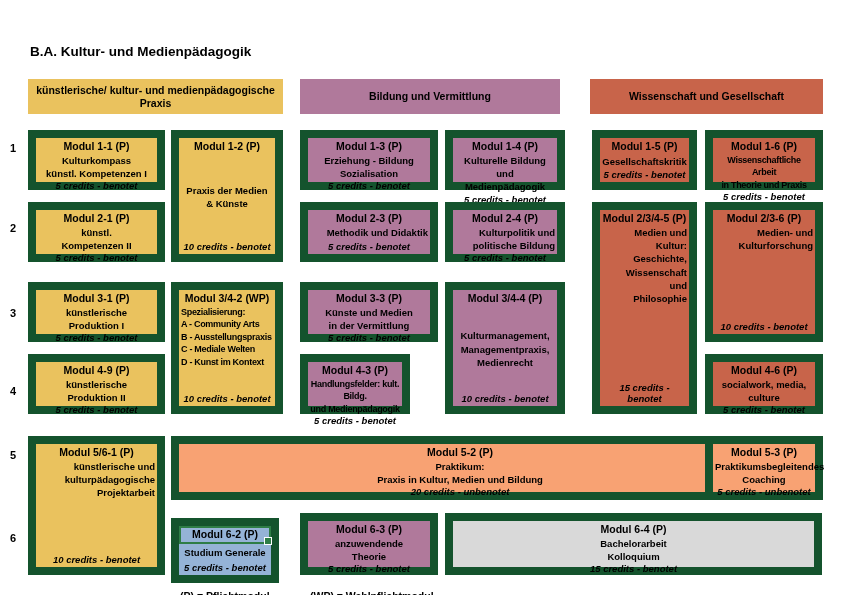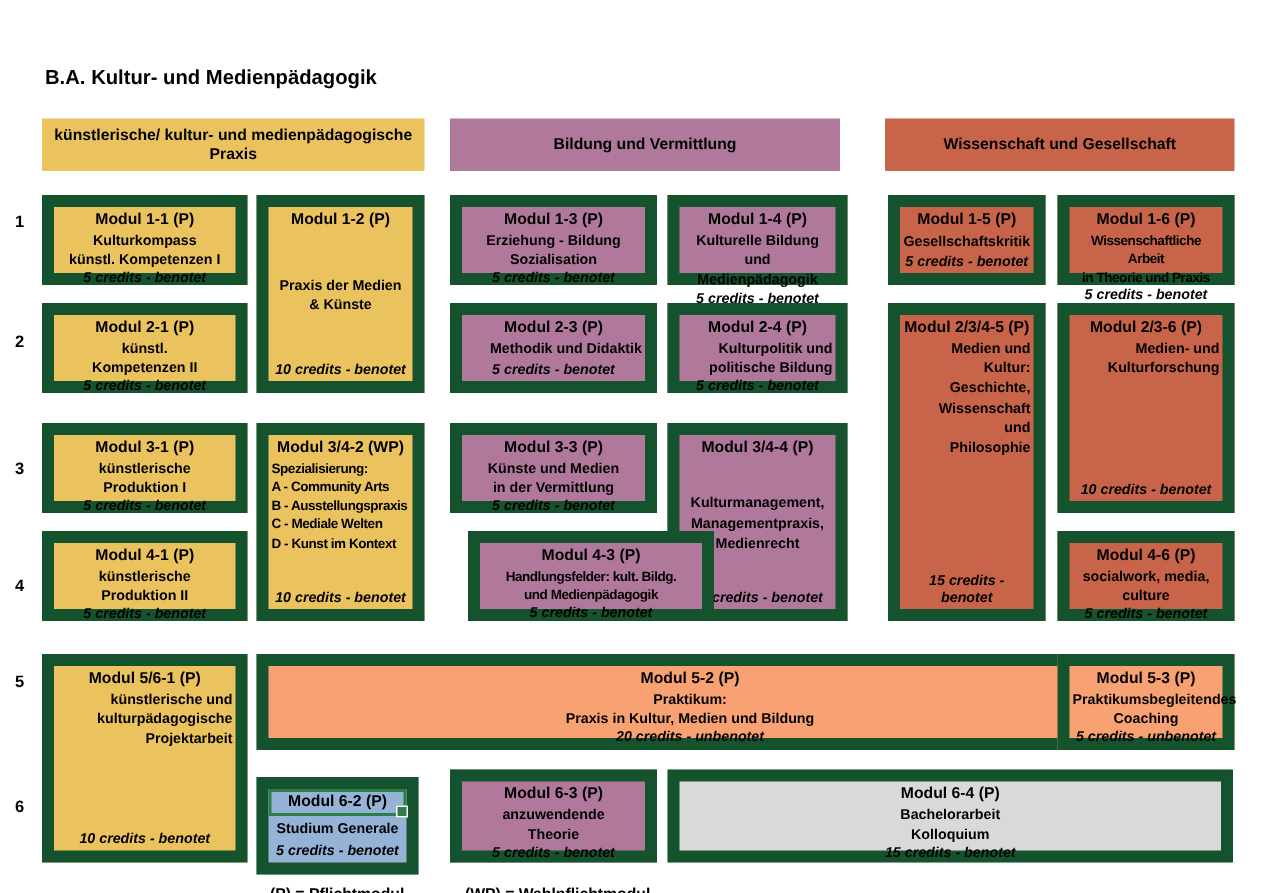--- a/index.html
+++ b/index.html
@@ -51,21 +51,21 @@
   .pos-m2_1{left:28px;top:170px;width:137px;height:60px}
   .pos-m2_3{left:300px;top:170px;width:138px;height:60px}
   .pos-m2_4{left:445px;top:170px;width:120px;height:60px}
   .pos-m234_5{left:592px;top:170px;width:105px;height:212px}
   .pos-m23_6{left:705px;top:170px;width:118px;height:140px}
   .pos-m3_1{left:28px;top:250px;width:137px;height:60px}
   .pos-m34_2{left:171px;top:250px;width:112px;height:132px}
   .pos-m3_3{left:300px;top:250px;width:138px;height:60px}
   .pos-m34_4{left:445px;top:250px;width:120px;height:132px}
   .pos-m4_1{left:28px;top:322px;width:137px;height:60px}
-  .pos-m4_3{left:312px;top:322px;width:164px;height:60px}
+  .pos-m4_3{left:300px;top:322px;width:110px;height:60px}
   .pos-m4_6{left:705px;top:322px;width:118px;height:60px}
   .pos-m56_1{left:28px;top:404px;width:137px;height:139px}
   .pos-m5_2{left:171px;top:404px;width:578px;height:64px}
   .pos-m5_3{left:705px;top:404px;width:118px;height:64px}
   .pos-m6_2{left:171px;top:486px;width:108px;height:65px}
   .pos-m6_3{left:300px;top:481px;width:138px;height:62px}
   .pos-m6_4{left:445px;top:481px;width:377px;height:62px}
 </style>
 </head>
 <body>
@@ -189,21 +189,21 @@
 
   <div class="module mauve pos-m34_4">
     <div class="m-title">Modul 3/4-4 (P)</div>
     <div class="m-body">Kulturmanagement,
 Managementpraxis,
 Medienrecht</div>
     <div class="m-credits">10 credits - benotet</div>
   </div>
 
   <div class="module gold pos-m4_1">
-    <div class="m-title">Modul 4-1 (P)</div>
+    <div class="m-title">Modul 4-9 (P)</div>
     <div class="m-body">künstlerische
 Produktion II</div>
     <div class="m-credits">5 credits - benotet</div>
   </div>
 
   <div class="module mauve pos-m4_3">
     <div class="m-title">Modul 4-3 (P)</div>
     <div class="m-body tight">Handlungsfelder: kult. Bildg.
 und Medienpädagogik</div>
     <div class="m-credits">5 credits - benotet</div>

